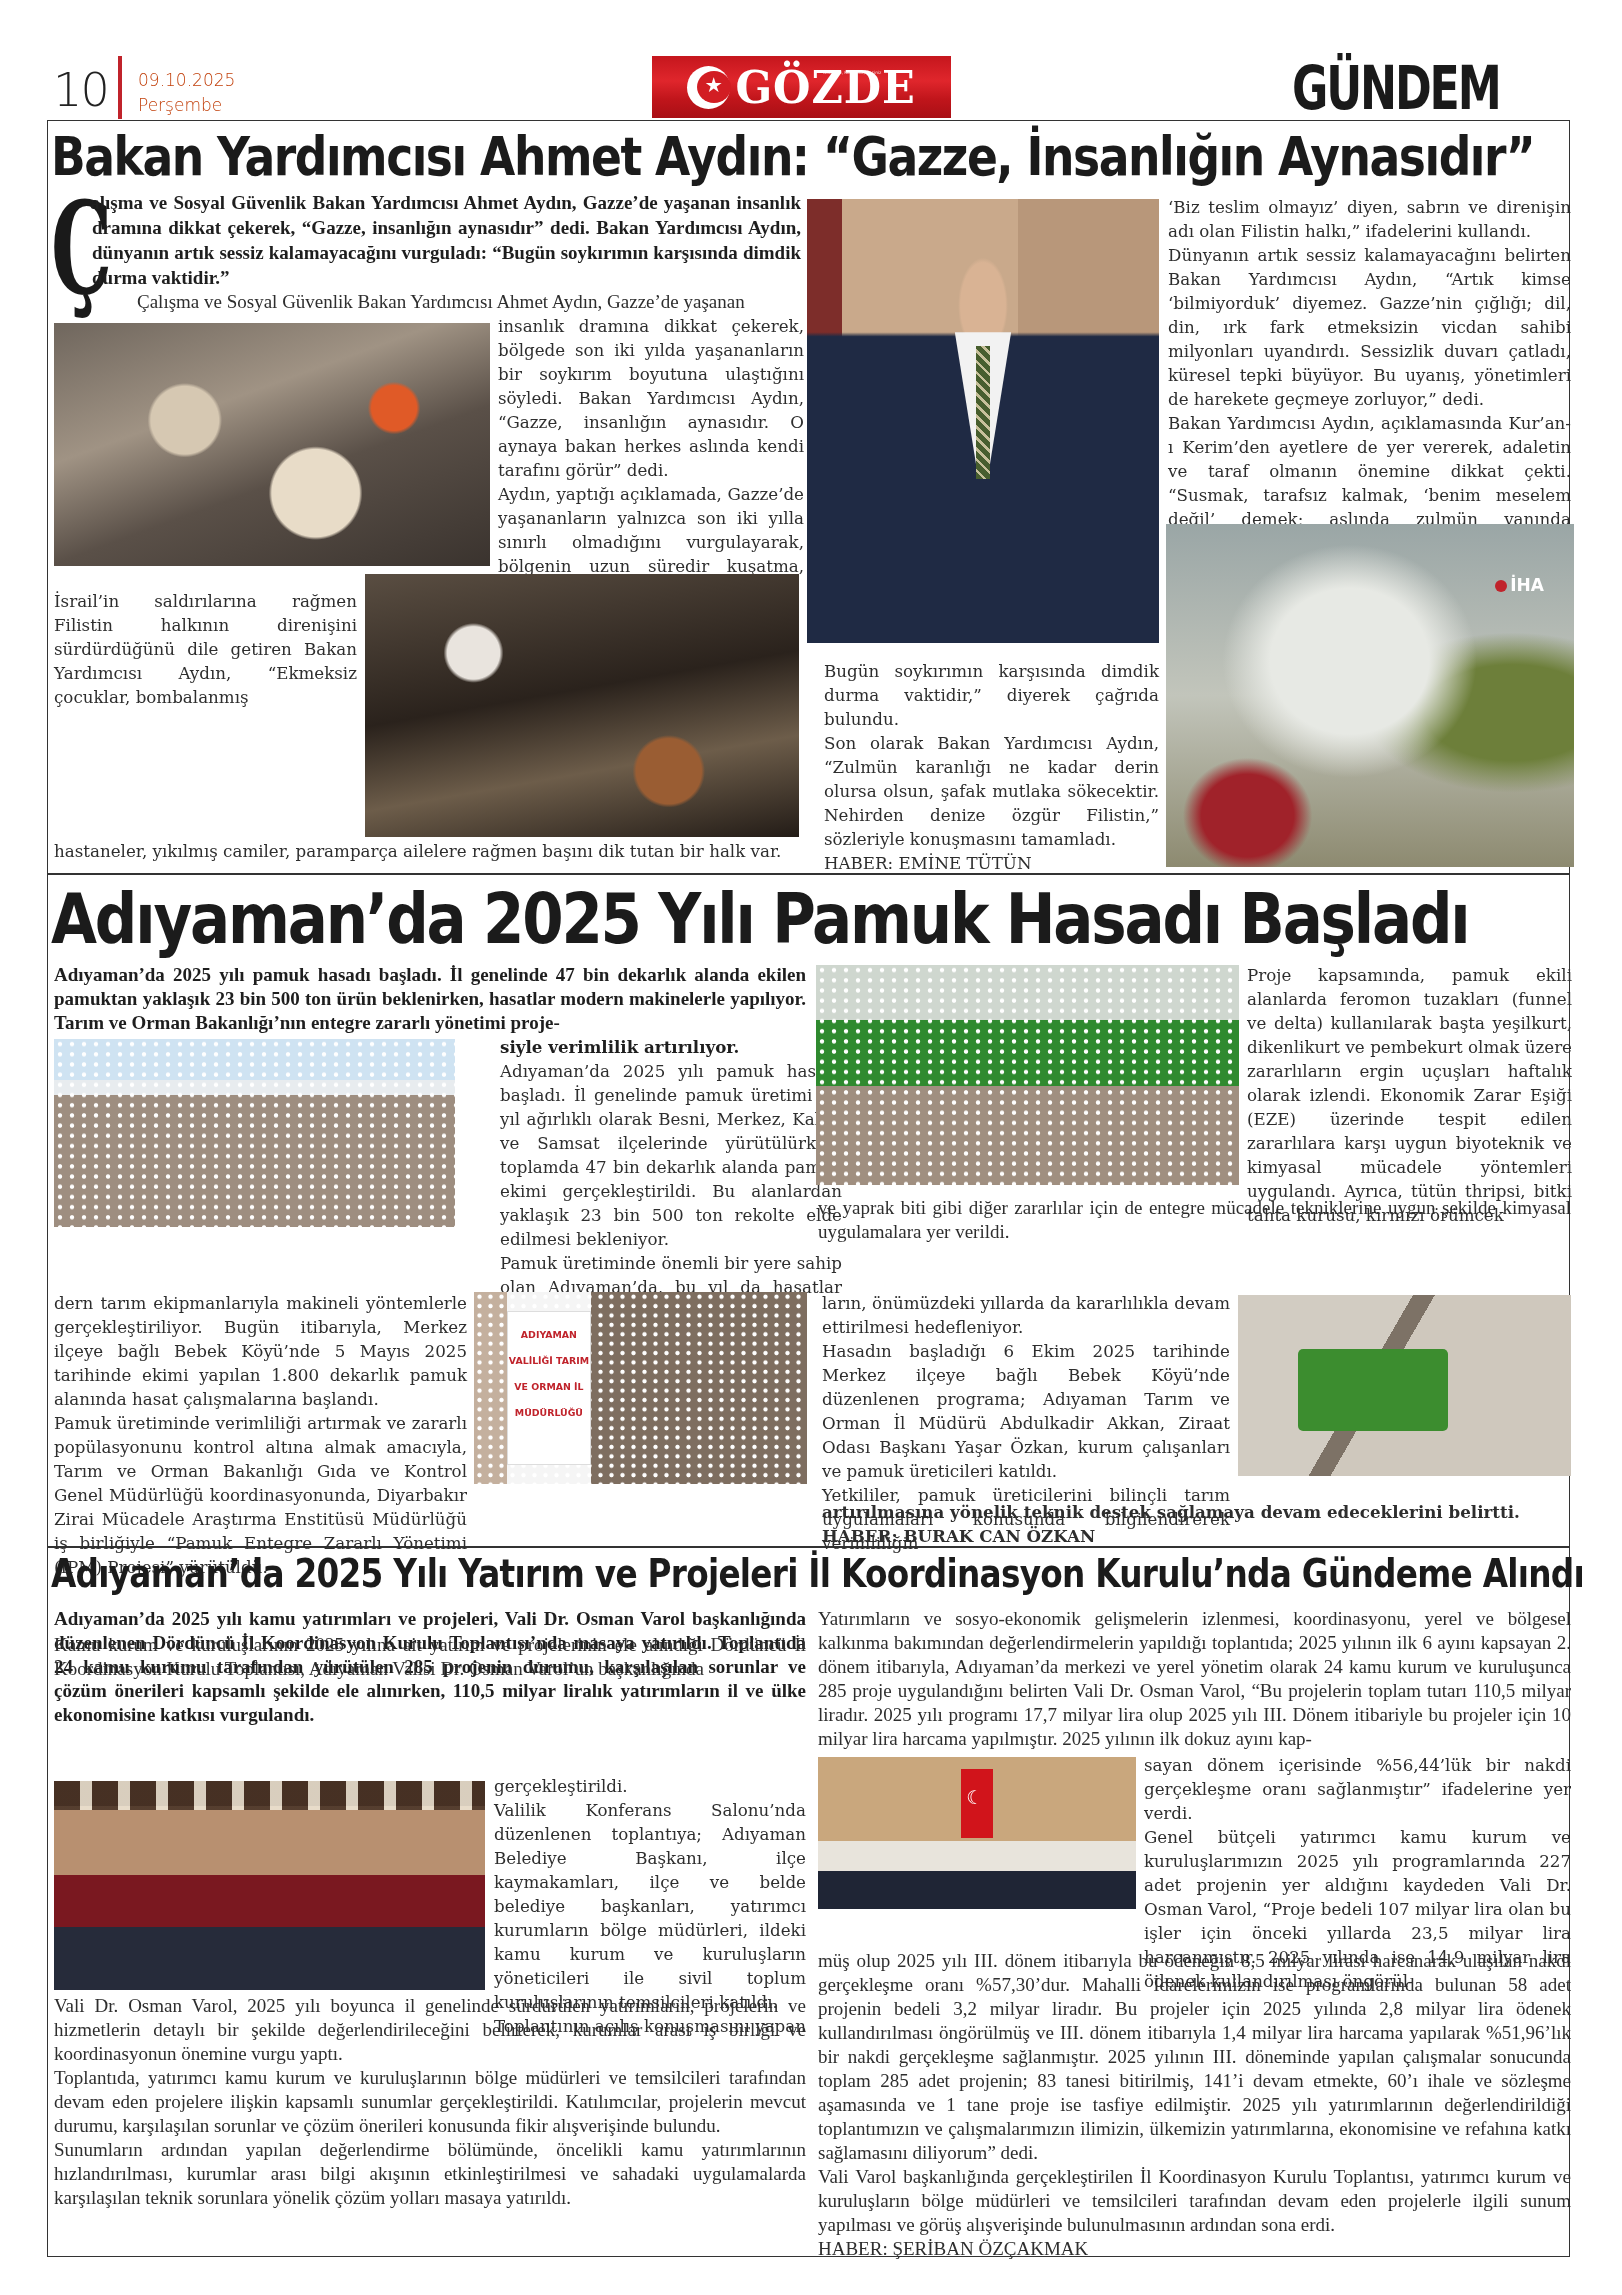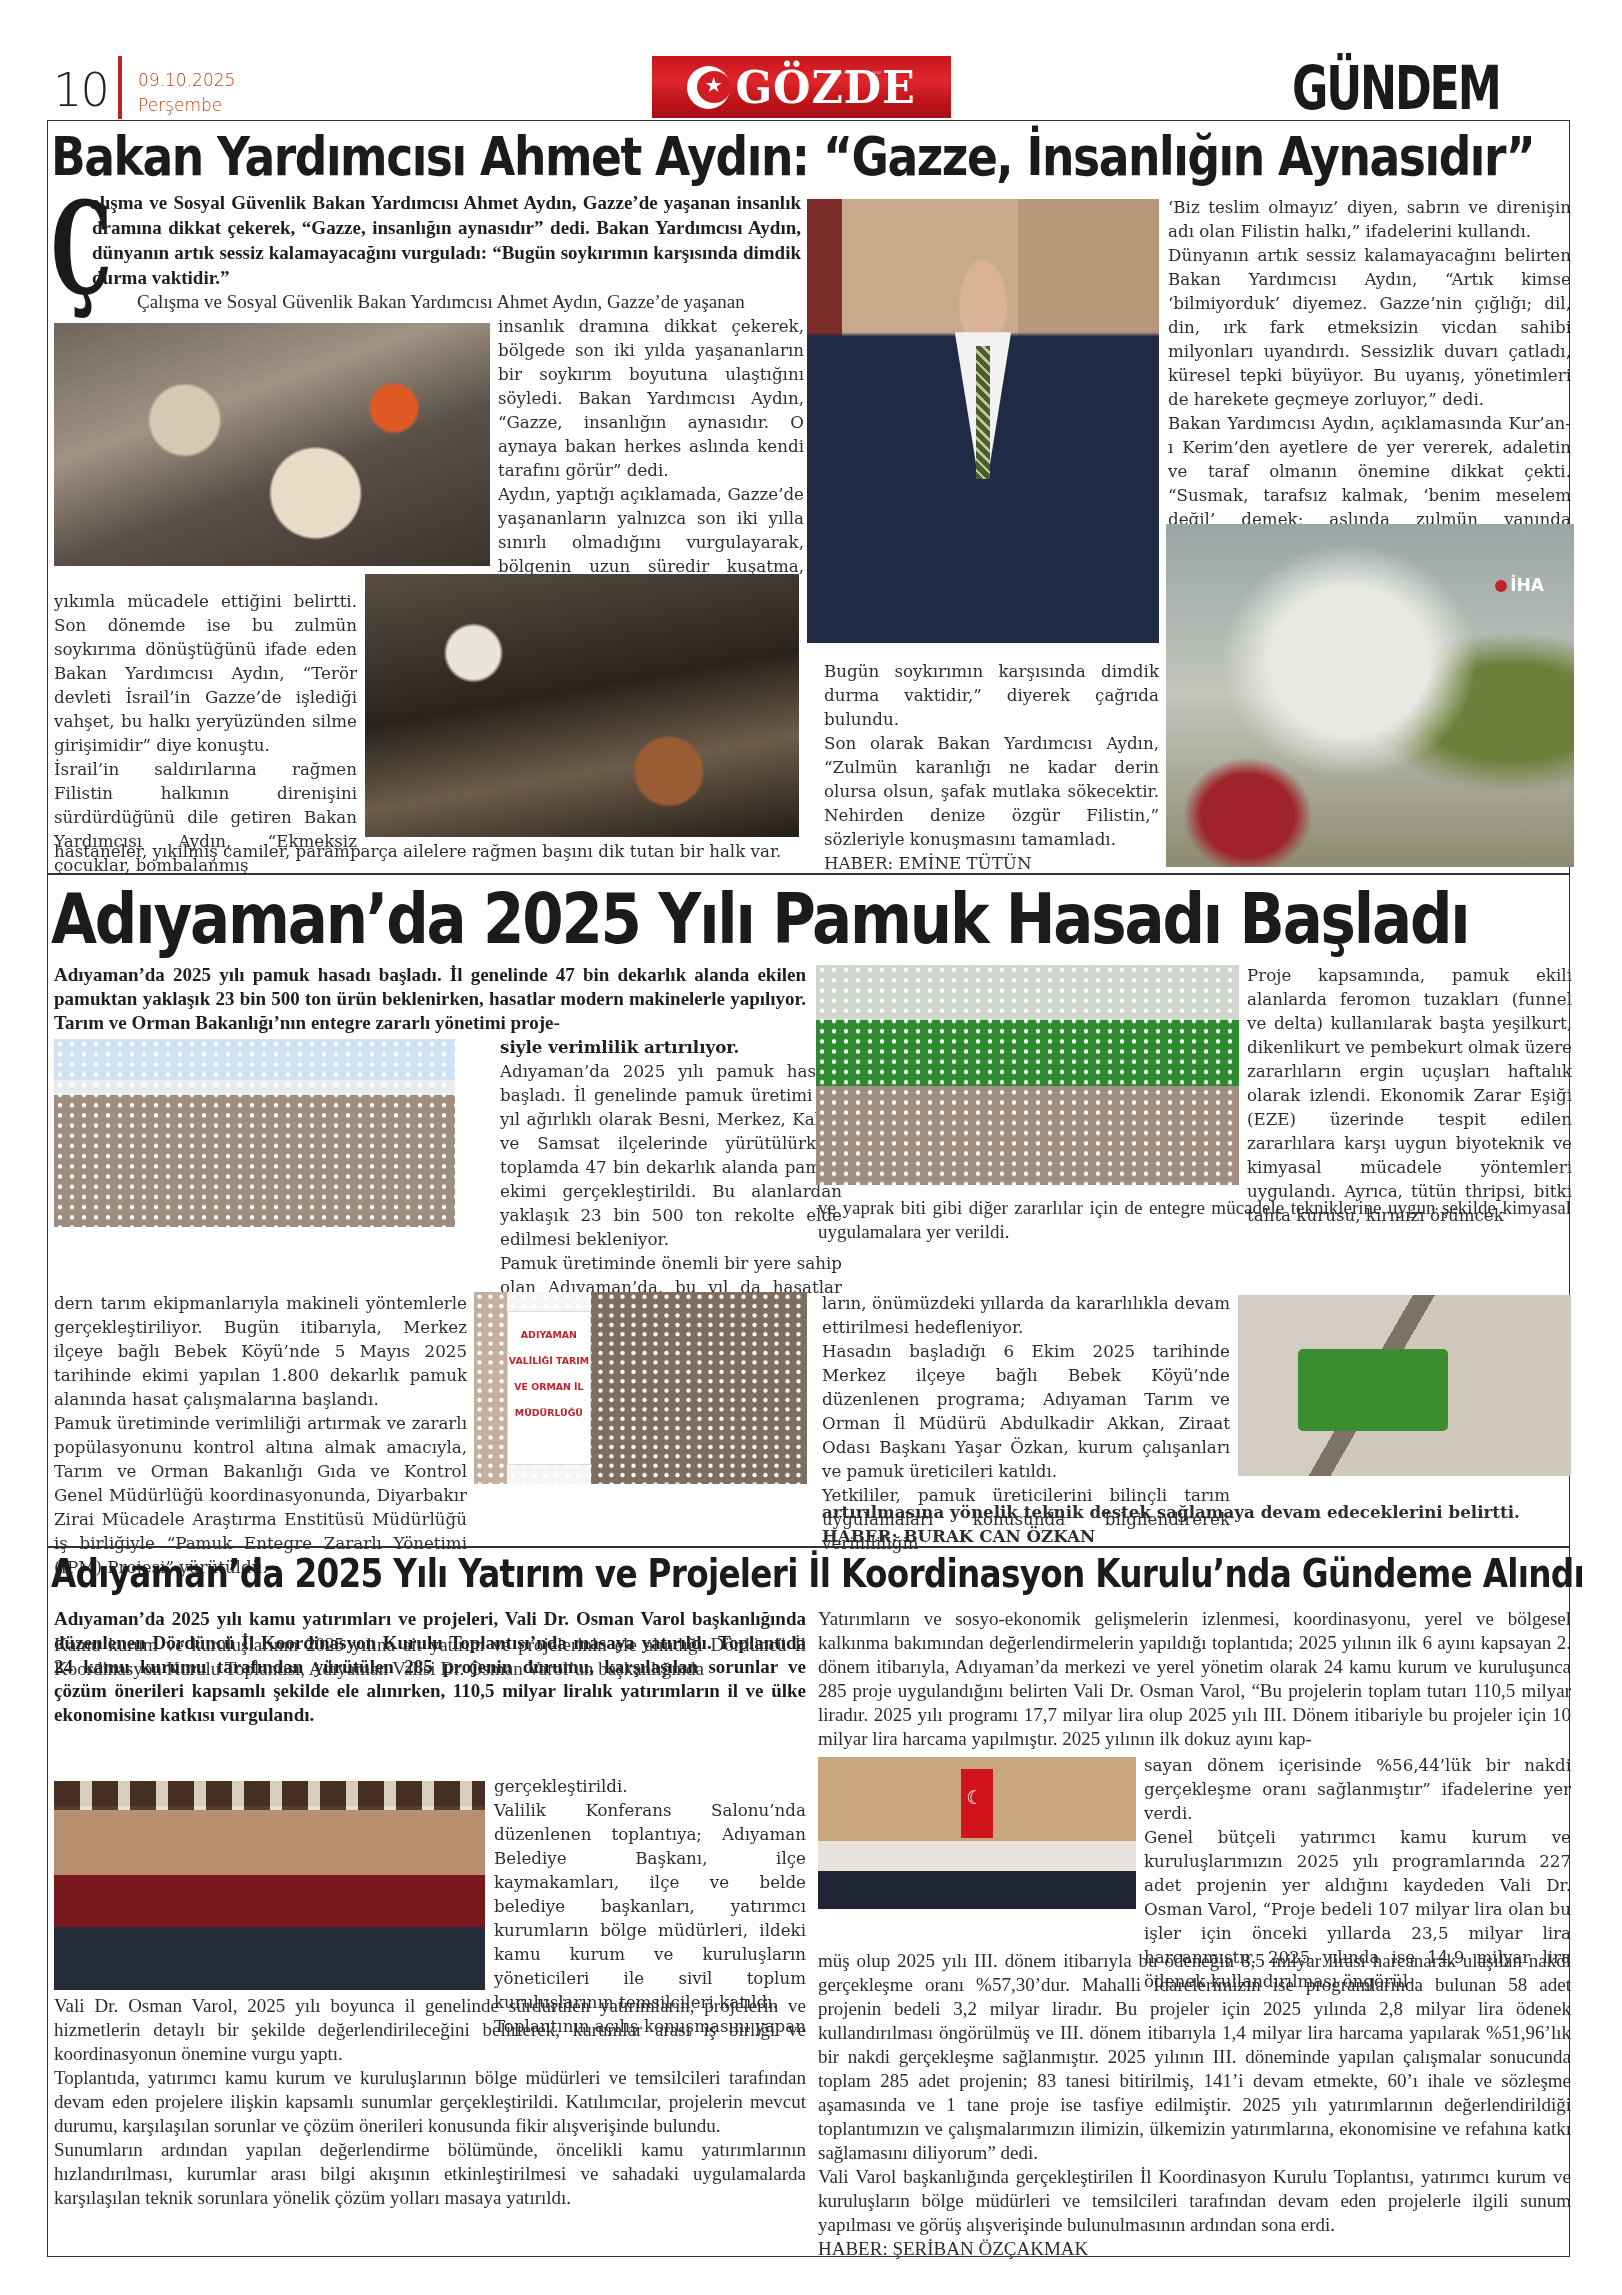--- a/index.html
+++ b/index.html
@@ -115,21 +115,20 @@
   <div class="txt lead cond" style="left:92px; top:190px; width:709px; font-size:19px; line-height:25px; text-indent:-1.7px;">alışma ve Sosyal Güvenlik Bakan Yardımcısı Ahmet Aydın, Gazze’de yaşanan insanlık dramına dikkat çekerek, “Gazze, insanlığın aynasıdır” dedi. Bakan Yardımcısı Aydın, dünyanın artık sessiz kalamayacağını vurguladı: “Bugün soykırımın karşısında dimdik durma vaktidir.”</div>
   <div class="txt cond" style="left:137px; top:290px; width:666px; font-size:19px;">Çalışma ve Sosyal Güvenlik Bakan Yardımcısı Ahmet Aydın, Gazze’de yaşanan</div>
 
   <div class="photo ph-rubble1" style="left:54px; top:323px; width:436px; height:243px;"></div>
   <div class="txt" style="left:498px; top:314px; width:306px;">
     <p>insanlık dramına dikkat çekerek, bölgede son iki yılda yaşananların bir soykırım boyutuna ulaştığını söyledi. Bakan Yardımcısı Aydın, “Gazze, insanlığın aynasıdır. O aynaya bakan herkes aslında kendi tarafını görür” dedi.</p>
     <p>Aydın, yaptığı açıklamada, Gazze’de yaşananların yalnızca son iki yılla sınırlı olmadığını vurgulayarak, bölgenin uzun süredir kuşatma, açlık ve</p>
   </div>
 
   <div class="txt" style="left:54px; top:589px; width:303px;">
-    <p>yıkımla mücadele ettiğini belirtti. Son dönemde ise bu zulmün soykırıma dönüştüğünü ifade eden Bakan Yardımcısı Aydın, “Terör devleti İsrail’in Gazze’de işlediği vahşet, bu halkı yeryüzünden silme girişimidir” diye konuştu.</p>
     <p>İsrail’in saldırılarına rağmen Filistin halkının direnişini sürdürdüğünü dile getiren Bakan Yardımcısı Aydın, “Ekmeksiz çocuklar, bombalanmış</p>
   </div>
   <div class="photo ph-rubble2" style="left:365px; top:574px; width:434px; height:263px;"></div>
   <div class="txt" style="left:54px; top:839px; width:752px; text-align:left;">hastaneler, yıkılmış camiler, paramparça ailelere rağmen başını dik tutan bir halk var.</div>
 
   <div class="photo ph-minister" style="left:807px; top:199px; width:352px; height:444px;">
     <div class="ph-shirt"></div>
       <div class="ph-tie"></div>
   </div>
   <div class="txt" style="left:824px; top:659px; width:335px;">

